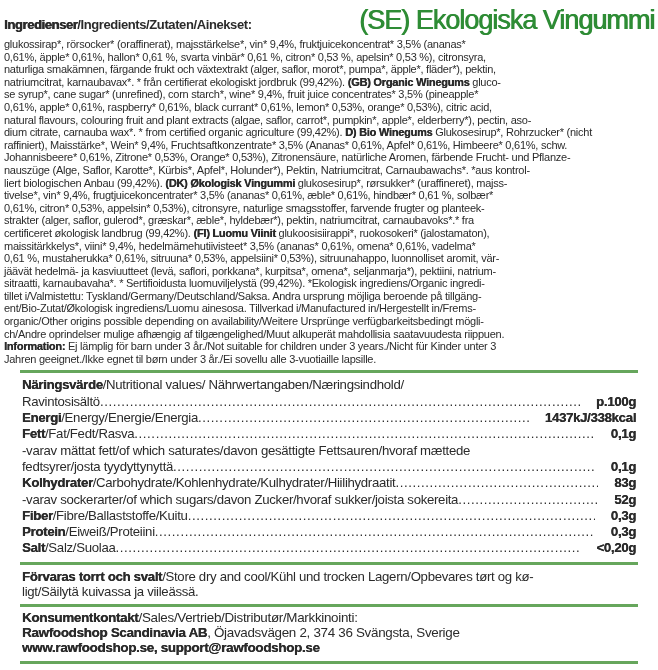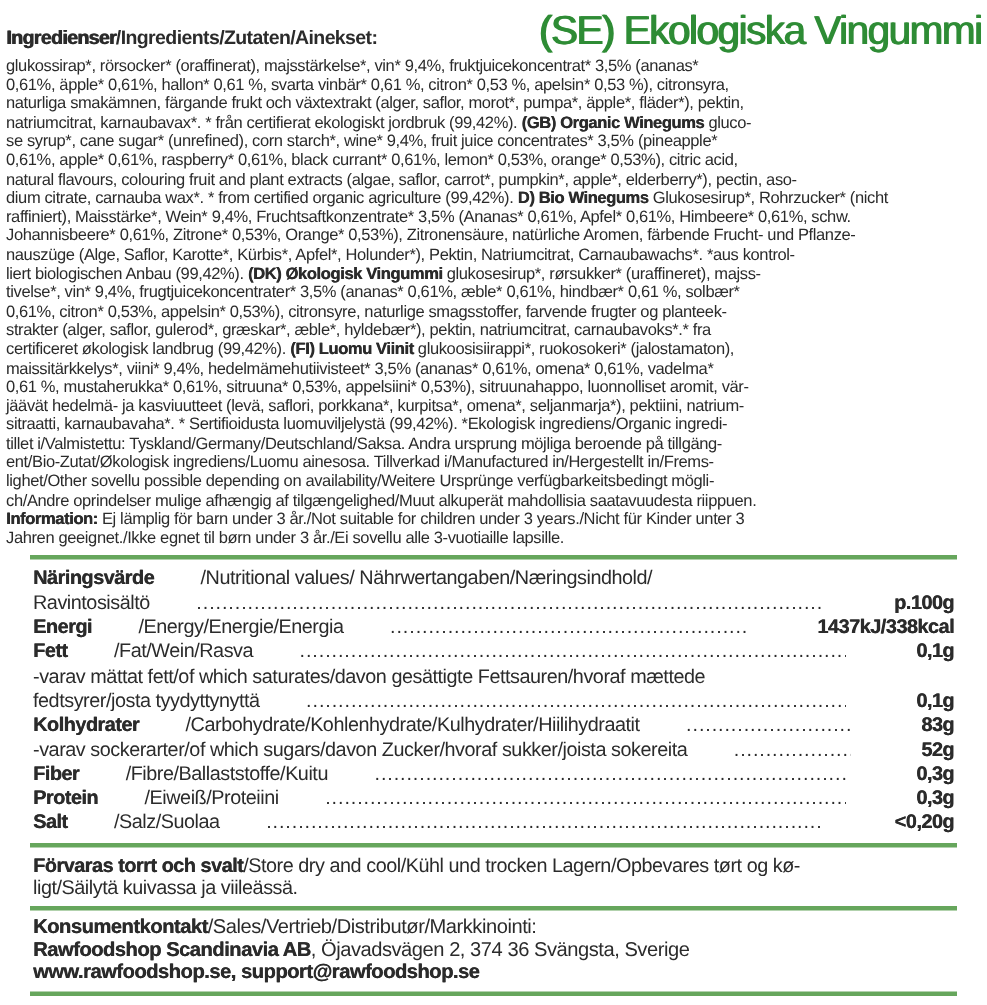--- a/index.html
+++ b/index.html
@@ -20,21 +20,21 @@
   }
 
   .ing { margin-top:2px; }
   .ing-line { font-size:11px; line-height:12.6px; white-space:nowrap; letter-spacing:-0.25px; transform-origin:0 50%; }
   .b { font-weight:700; text-shadow:0.3px 0 0 currentColor; }
 
   hr.rule { border:0; height:3px; background:var(--rule); margin:5px 16px 4px 16px; }
 
   .nut { margin:2px 18px 0 18px; }
   .nut-row { display:flex; align-items:baseline; font-size:13.2px; line-height:16.3px;
-             white-space:nowrap; letter-spacing:-0.3px; transform-origin:0 50%;gap:31px; }
+             white-space:nowrap; letter-spacing:-0.3px; transform-origin:0 50%; }
   .nut-row .leader { flex:1 1 auto; overflow:hidden; min-width:6px; }
   .nut-row .leader::after {
     content:"..................................................................................................................................................................";
     letter-spacing:0.6px;
   }
   .nut-row .val { flex:0 0 auto;padding-left:16px; }
 
   .storage { margin:2px 18px 0 18px; }
   .st-line { font-size:13.2px; line-height:15.2px; white-space:nowrap; letter-spacing:-0.3px; transform-origin:0 50%; }
 
@@ -67,21 +67,21 @@
       <div class="ing-line fitw"><span>tivelse*, vin* 9,4%, frugtjuicekoncentrater* 3,5% (ananas* 0,61%, æble* 0,61%, hindbær* 0,61 %, solbær*</span></div>
       <div class="ing-line fitw"><span>0,61%, citron* 0,53%, appelsin* 0,53%), citronsyre, naturlige smagsstoffer, farvende frugter og planteek-</span></div>
       <div class="ing-line fitw"><span>strakter (alger, saflor, gulerod*, græskar*, æble*, hyldebær*), pektin, natriumcitrat,  carnaubavoks*.* fra</span></div>
       <div class="ing-line fitw"><span>certificeret økologisk landbrug (99,42%). </span><span class="b">(FI) Luomu Viinit</span><span> glukoosisiirappi*, ruokosokeri* (jalostamaton),</span></div>
       <div class="ing-line fitw"><span>maissitärkkelys*, viini* 9,4%, hedelmämehutiivisteet* 3,5% (ananas* 0,61%, omena* 0,61%, vadelma*</span></div>
       <div class="ing-line fitw"><span>0,61 %, mustaherukka* 0,61%, sitruuna* 0,53%, appelsiini* 0,53%), sitruunahappo, luonnolliset aromit, vär-</span></div>
       <div class="ing-line fitw"><span>jäävät hedelmä- ja kasviuutteet (levä, saflori, porkkana*, kurpitsa*, omena*, seljanmarja*), pektiini, natrium-</span></div>
       <div class="ing-line fitw"><span>sitraatti, karnaubavaha*. * Sertifioidusta luomuviljelystä (99,42%). *Ekologisk ingrediens/Organic ingredi-</span></div>
       <div class="ing-line fitw"><span>tillet i/Valmistettu: Tyskland/Germany/Deutschland/Saksa. Andra ursprung möjliga beroende på tillgäng-</span></div>
       <div class="ing-line fitw"><span>ent/Bio-Zutat/Økologisk ingrediens/Luomu ainesosa.  Tillverkad i/Manufactured in/Hergestellt in/Frems-</span></div>
-      <div class="ing-line fitw"><span>lighet/Other sovellu possible depending on availability/Weitere Ursprünge verfügbarkeitsbedingt mögli-</span></div>
+      <div class="ing-line fitw"><span>organic/Other origins possible depending on availability/Weitere Ursprünge verfügbarkeitsbedingt mögli-</span></div>
       <div class="ing-line fitw"><span>ch/Andre oprindelser mulige afhængig af tilgængelighed/Muut alkuperät mahdollisia saatavuudesta riippuen.</span></div>
       <div class="ing-line fitw"><span class="b">Information:</span><span> Ej lämplig för barn under 3 år./Not suitable for children under 3 years./Nicht für Kinder unter 3</span></div>
       <div class="ing-line fitw"><span>Jahren geeignet./Ikke egnet til børn under 3 år./Ei sovellu alle 3-vuotiaille lapsille.</span></div>
     </div>
 
   <hr class="rule">
 
   <div class="nut">
       <div class="nut-row fitw">
         <span class="b">Näringsvärde</span>
@@ -93,21 +93,21 @@
         <span class="val b">p.100g</span>
       </div>
       <div class="nut-row fitw">
         <span class="b">Energi</span>
         <span>/Energy/Energie/Energia</span>
         <span class="leader"></span>
         <span class="val b">1437kJ/338kcal</span>
       </div>
       <div class="nut-row fitw">
         <span class="b">Fett</span>
-        <span>/Fat/Wein/Rasva</span>
+        <span>/Fat/Fedt/Rasva</span>
         <span class="leader"></span>
         <span class="val b">0,1g</span>
       </div>
       <div class="nut-row fitw">
         <span>-varav mättat fett/of which saturates/davon gesättigte Fettsauren/hvoraf mættede</span>
       </div>
       <div class="nut-row fitw">
         <span>fedtsyrer/josta tyydyttynyttä</span>
         <span class="leader"></span>
         <span class="val b">0,1g</span>

